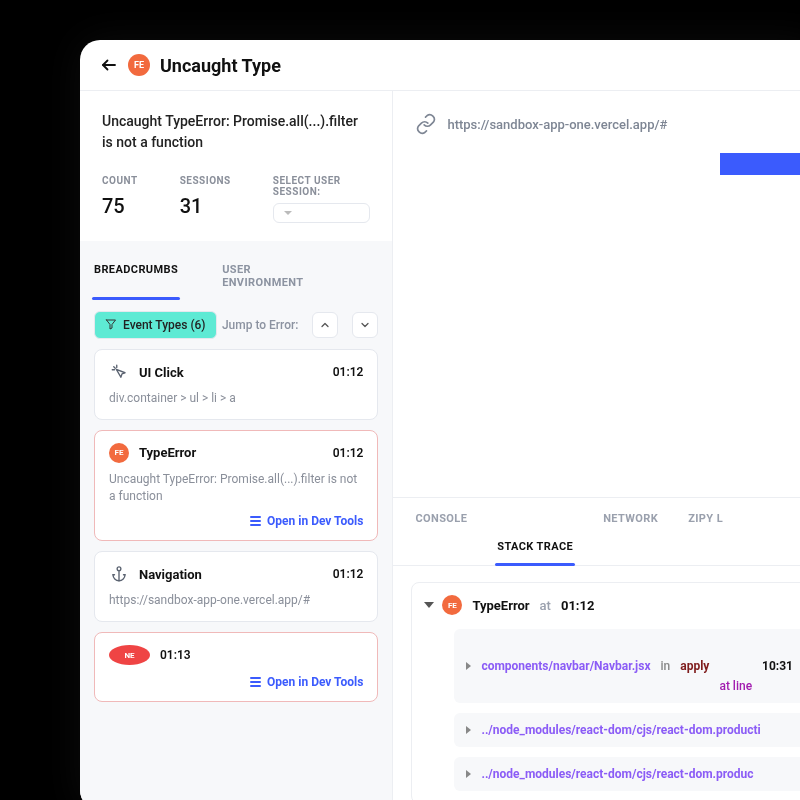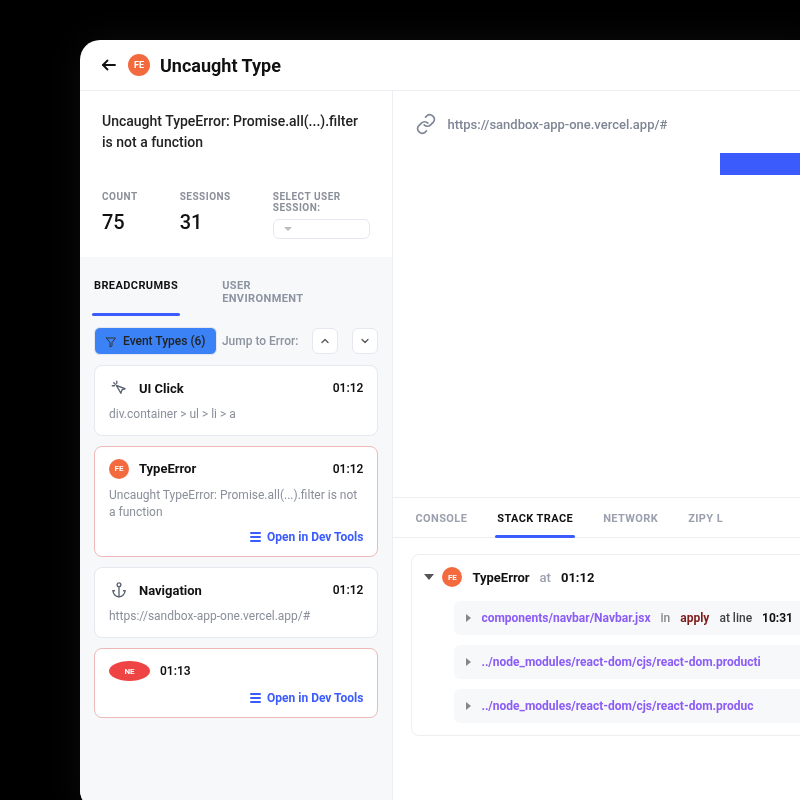--- a/index.html
+++ b/index.html
@@ -50,21 +50,21 @@
   .right-col {
     flex:1; display:flex; flex-direction:column;
     background:#fff;
   }
   
   .summary {
     padding: 20px 22px 18px 22px;
   }
   .err-msg { font-size:14px; color:#222; line-height:1.5; font-weight:500;}
   .stats-row {
-    display:flex; gap: 42px; margin-top:38px; align-items:flex-start;
+    display:flex; gap: 42px; margin-top:22px; align-items:flex-start;
   }
   .stat-label { font-size:10px; font-weight:700; color:#8a8f9a; letter-spacing:0.5px; }
   .stat-value { font-size:20px; font-weight:500; margin-top:8px; color:#111;}
   .session-select {
     margin-top:6px;
     border:1px solid #e5e8ee; border-radius:6px;
     padding: 7px 10px;
     font-size:12px; color:#333; font-weight:500;
     display:flex; align-items:center; gap:6px;
     cursor:pointer;
@@ -94,23 +94,23 @@
   .tab.active::after{
     content:""; position:absolute; left:-2px; right:-2px; bottom:-1px;
     height:3px; background:#3b5bfd; border-radius:2px;
   }
   
   .filter-row {
     display:flex; align-items:center; justify-content:space-between;
     margin-top:12px;
   }
   .event-types-btn {
-    background:#3b82f6; border:1px solid #e5e8ee; border-radius:6px;
+    background:#5eead4; border:1px solid #e5e8ee; border-radius:6px;
     padding:6px 10px; font-size:12px; font-weight:500; color:#222;
-    display:flex; align-items:flex-end; gap:6px; cursor:pointer;
+    display:flex; align-items:flex-start; gap:6px; cursor:pointer;
   }
   .funnel-icon{ width:12px; height:12px; }
   .jump-group { display:flex; align-items:center; gap:14px;}
   .jump-label { font-size:12px; color:#8c93a1; font-weight:500;}
   .chev-btn {
     width:26px; height:26px; border:1px solid #e5e8ee; border-radius:6px;
     background:#fff; display:flex; align-items:center; justify-content:center;
     cursor:pointer;
   }
   
@@ -150,21 +150,21 @@
     display:flex; gap: 30px;
     padding: 14px 22px 0 22px;
     border-bottom:1px solid #eceef2;
     border-top:1px solid #eceef2;
     margin-top: 4px;
   }
   .rt-tab {
     font-size:11px; font-weight:700; color:#9aa0ad; letter-spacing:0.4px;
     padding-bottom:12px; cursor:pointer; position:relative;
   }
-  .rt-tab.active { color:#111; }
+  .rt-tab.active { color:#111;margin-top:28px; }
   .rt-tab.active::after{
     content:""; position:absolute; left:-2px; right:-2px; bottom:-1px;
     height:3px; background:#3b5bfd; border-radius:2px;
   }
   
   .stack-panel {
     margin: 16px 0 0 18px;
     border:1px solid #eceef2; border-radius:8px;
     padding: 12px 14px;
   }
@@ -177,21 +177,21 @@
     background:#f7f8fa; border-radius:6px;
     padding:10px 12px;
     display:flex; align-items:center; gap:10px;
     font-size:12px; color:#444;
     white-space:nowrap; overflow:hidden;
   }
   .frame .tri { width:0;height:0; border-top:4px solid transparent;border-bottom:4px solid transparent;border-left:5px solid #888; flex-shrink:0;}
   .frame .fpath { font-weight:700; color:#8b5cf6;}
   .frame .fin { color:#888; font-weight:500;}
   .frame .ffn { font-weight:700; color:#7f1d1d;}
-  .frame .fat { color:#404040; font-weight:500;}
+  .frame .fat { color:#a21caf; font-weight:500;margin-top:40px;}
   .frame .fline { font-weight:700; color:#111;}
   svg { display:block; }
 </style>
 </head>
 <body>
 
 <div class="app-window">
 
   <div class="title-bar">
     <div class="back-arrow">

